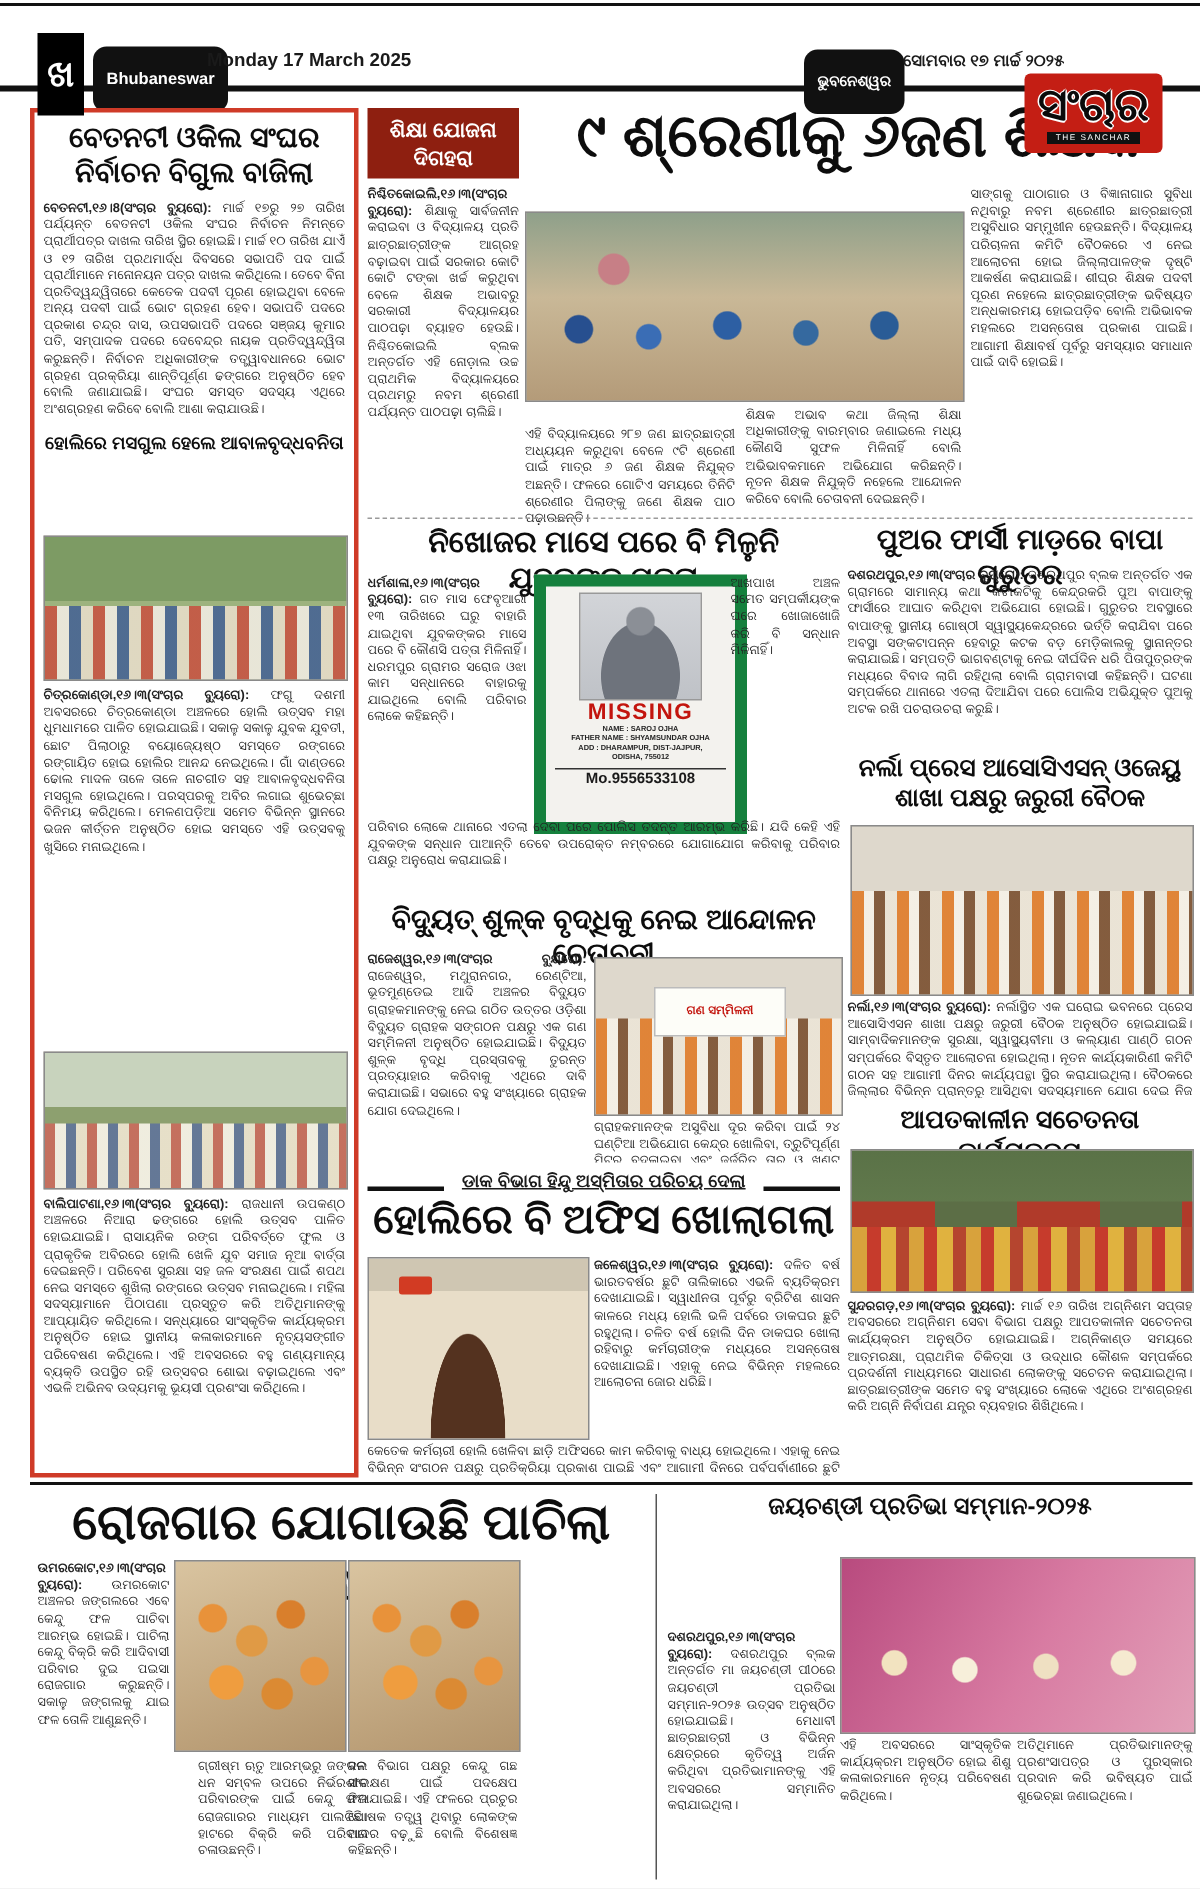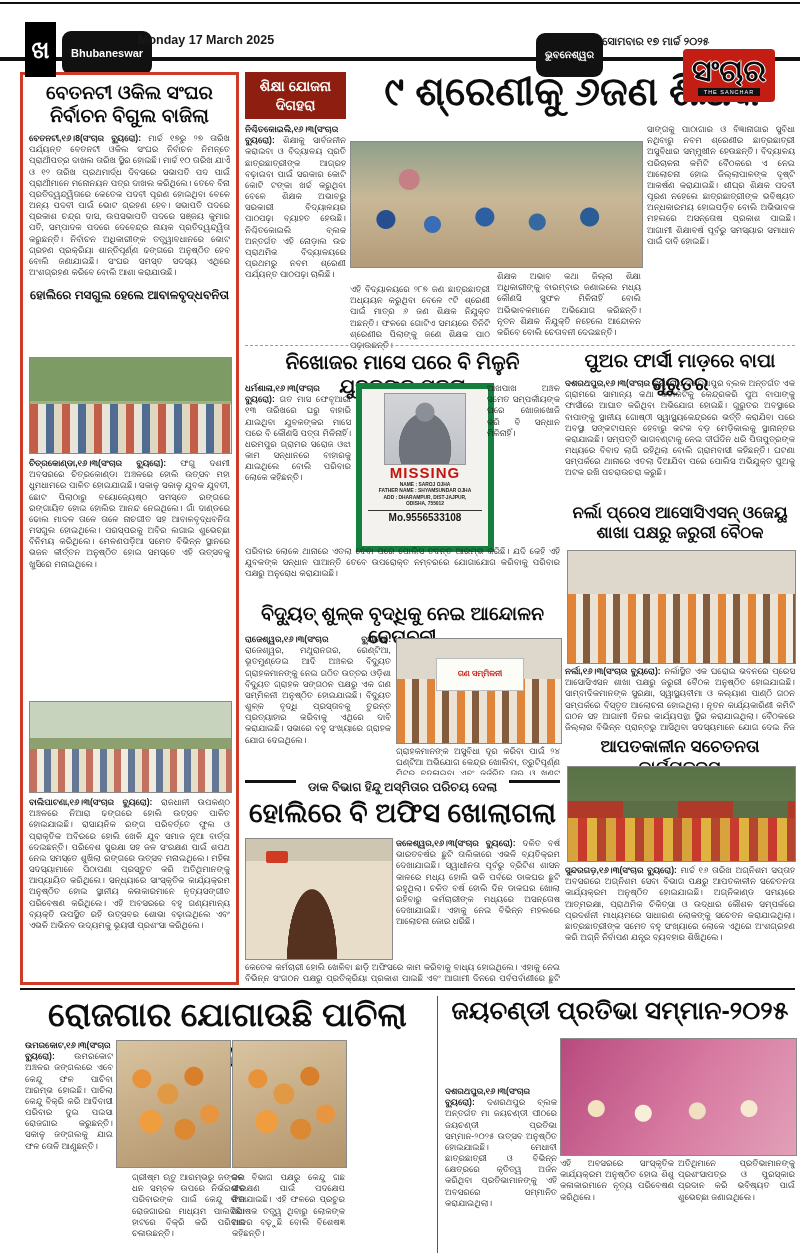--- a/index.html
+++ b/index.html
@@ -14,21 +14,21 @@
   .pill{background:#111;color:#fff;border-radius:9px;padding:16px 9px;font-weight:bold;}
   .leftbox{border:3px solid #cf3b28;background:#fff;}
   .kickerbox{background:#8e1f10;color:#fff;font-weight:bold;text-align:center;
              display:flex;flex-direction:column;justify-content:center;gap:2px;}
   .logo-box{background:#c41e14;border-radius:4px;display:flex;flex-direction:column;
             align-items:center;justify-content:center;margin-top:42px;}
   .logo-od{font-size:30px;font-weight:bold;color:#0a0a0a;line-height:1;
            text-shadow:-1px 0 #fff,1px 0 #fff,0 -1px #fff,0 1px #fff;}
   .logo-sub{background:#111;color:#fff;font-size:5.5px;letter-spacing:1px;padding:1px 6px;margin-top:2px;}
   .dash-divider{border-top:1px dashed #9a9a9a;}
-  .poster{border:6px solid #15803d;background:#f3f2ee;display:flex;flex-direction:column;}
+  .poster{border:8px solid #15803d;background:#f3f2ee;display:flex;flex-direction:column;}
   .poster-portrait{flex:0 0 70px;margin:4px 22px 0 22px;border:1px solid #999;
     background:
       radial-gradient(circle at 50% 26%, #8b8f96 0 9px, transparent 10px),
       radial-gradient(ellipse at 50% 78%, #6e737c 0 46%, transparent 47%),
       linear-gradient(180deg,#d2d4d8,#bfc2c7);}
   .poster-title{color:#c3150e;font-weight:bold;font-size:15px;text-align:center;line-height:1.1;letter-spacing:1px;}
   .poster-line{font-size:4.9px;font-weight:bold;color:#222;text-align:center;line-height:1.35;}
   .poster-phone{border-top:1.5px solid #333;margin:2px 6px 3px 6px;padding-top:1px;
                 font-size:10px;font-weight:bold;text-align:center;}
   .banner{position:absolute;left:24%;top:18%;width:52%;height:30%;background:#fdfdf8;
@@ -70,21 +70,21 @@
       radial-gradient(circle at 30% 64%, #ef9d3f 0 11px, transparent 12px),
       radial-gradient(circle at 60% 70%, #db8a33 0 10px, transparent 11px),
       radial-gradient(circle at 82% 58%, #e79540 0 9px, transparent 10px),
       linear-gradient(160deg,#d9c4a0,#b2946c);}
   .event-photo{background-image:
       radial-gradient(circle at 15% 60%, #f2e3c0 0 8px, transparent 9px),
       radial-gradient(circle at 35% 64%, #f7efda 0 8px, transparent 9px),
       radial-gradient(circle at 58% 62%, #efe0c2 0 8px, transparent 9px),
       radial-gradient(circle at 80% 60%, #f5ead0 0 8px, transparent 9px),
       linear-gradient(120deg,#b84a7e,#d87ba2 55%,#e2a0b8);}
-  .kicker-row{display:flex;align-items:flex-start;gap:12px;font-weight:bold;}
+  .kicker-row{display:flex;align-items:flex-end;gap:12px;font-weight:bold;text-decoration:underline;}
   .kicker-row .dash{flex:1;height:3px;background:#111;}
 </style>
 </head>
 <body>
 
 <div class="page">
 
   <div class="abs rule" style="left:0;top:2px;width:800px;height:2px;"></div>
   <div class="abs rule" style="left:0;top:57px;width:800px;height:4px;"></div>
 
@@ -217,21 +217,21 @@
   <div class="abs hl" style="left:25px;top:995px;width:405px;font-size:33px;">ରୋଜଗାର ଯୋଗାଉଛି ପାଚିଲା କେନ୍ଦୁ</div>
   <div class="abs body-txt" style="left:25px;top:1040px;width:88px;height:213px;">
     <span class="dateline">ଉମରକୋଟ,୧୬।୩(ସଂଚାର ବ୍ୟୁରୋ):</span>
     <span>ଉମରକୋଟ ଅଞ୍ଚଳର ଜଙ୍ଗଲରେ ଏବେ କେନ୍ଦୁ ଫଳ ପାଚିବା ଆରମ୍ଭ ହୋଇଛି। ପାଚିଲା କେନ୍ଦୁ ବିକ୍ରି କରି ଆଦିବାସୀ ପରିବାର ଦୁଇ ପଇସା ରୋଜଗାର କରୁଛନ୍ତି। ସକାଳୁ ଜଙ୍ଗଲକୁ ଯାଇ ଫଳ ତୋଳି ଆଣୁଛନ୍ତି।</span>
   </div>
   <div class="abs ph kendu" style="left:116px;top:1040px;width:113px;height:126px;"></div>
   <div class="abs ph kendu" style="left:232px;top:1040px;width:113px;height:126px;"></div>
   <div class="abs body-txt" style="left:132px;top:1172px;width:113px;height:81px;">ଗ୍ରୀଷ୍ମ ଋତୁ ଆରମ୍ଭରୁ ଜଙ୍ଗଲ ଧନ ସମ୍ବଳ ଉପରେ ନିର୍ଭରଶୀଳ ପରିବାରଙ୍କ ପାଇଁ କେନ୍ଦୁ ଫଳ ରୋଜଗାରର ମାଧ୍ୟମ ପାଲଟିଛି। ହାଟରେ ବିକ୍ରି କରି ପରିବାର ଚଳାଉଛନ୍ତି।</div>
   <div class="abs body-txt" style="left:232px;top:1172px;width:113px;height:81px;">ବନ ବିଭାଗ ପକ୍ଷରୁ କେନ୍ଦୁ ଗଛ ସଂରକ୍ଷଣ ପାଇଁ ପଦକ୍ଷେପ ନିଆଯାଇଛି। ଏହି ଫଳରେ ପ୍ରଚୁର ପୋଷକ ତତ୍ତ୍ୱ ଥିବାରୁ ଲୋକଙ୍କ ଆଦର ବଢ଼ୁଛି ବୋଲି ବିଶେଷଜ୍ଞ କହିଛନ୍ତି।</div>
 
-  <div class="abs hl" style="left:445px;top:995px;width:350px;font-size:25px;">ଜୟଚଣ୍ଡୀ ପ୍ରତିଭା ସମ୍ମାନ-୨୦୨୫</div>
+  <div class="abs hl" style="left:445px;top:995px;width:350px;font-size:16px;">ଜୟଚଣ୍ଡୀ ପ୍ରତିଭା ସମ୍ମାନ-୨୦୨୫</div>
   <div class="abs body-txt" style="left:445px;top:1086px;width:112px;height:215px;">
     <span class="dateline">ଦଶରଥପୁର,୧୬।୩(ସଂଚାର ବ୍ୟୁରୋ):</span>
     <span>ଦଶରଥପୁର ବ୍ଲକ ଅନ୍ତର୍ଗତ ମା ଜୟଚଣ୍ଡୀ ପୀଠରେ ଜୟଚଣ୍ଡୀ ପ୍ରତିଭା ସମ୍ମାନ-୨୦୨୫ ଉତ୍ସବ ଅନୁଷ୍ଠିତ ହୋଇଯାଇଛି। ମେଧାବୀ ଛାତ୍ରଛାତ୍ରୀ ଓ ବିଭିନ୍ନ କ୍ଷେତ୍ରରେ କୃତିତ୍ୱ ଅର୍ଜନ କରିଥିବା ପ୍ରତିଭାମାନଙ୍କୁ ଏହି ଅବସରରେ ସମ୍ମାନିତ କରାଯାଇଥିଲା।</span>
   </div>
   <div class="abs ph event-photo" style="left:560px;top:1038px;width:235px;height:116px;"></div>
   <div class="abs body-txt" style="left:678px;top:1158px;width:117px;height:95px;">ଅତିଥିମାନେ ପ୍ରତିଭାମାନଙ୍କୁ ପ୍ରଶଂସାପତ୍ର ଓ ପୁରସ୍କାର ପ୍ରଦାନ କରି ଭବିଷ୍ୟତ ପାଇଁ ଶୁଭେଚ୍ଛା ଜଣାଇଥିଲେ।</div>
   <div class="abs body-txt" style="left:560px;top:1158px;width:114px;height:95px;">ଏହି ଅବସରରେ ସାଂସ୍କୃତିକ କାର୍ଯ୍ୟକ୍ରମ ଅନୁଷ୍ଠିତ ହୋଇ ଶିଶୁ କଳାକାରମାନେ ନୃତ୍ୟ ପରିବେଷଣ କରିଥିଲେ।</div>
 
 </div>
 

